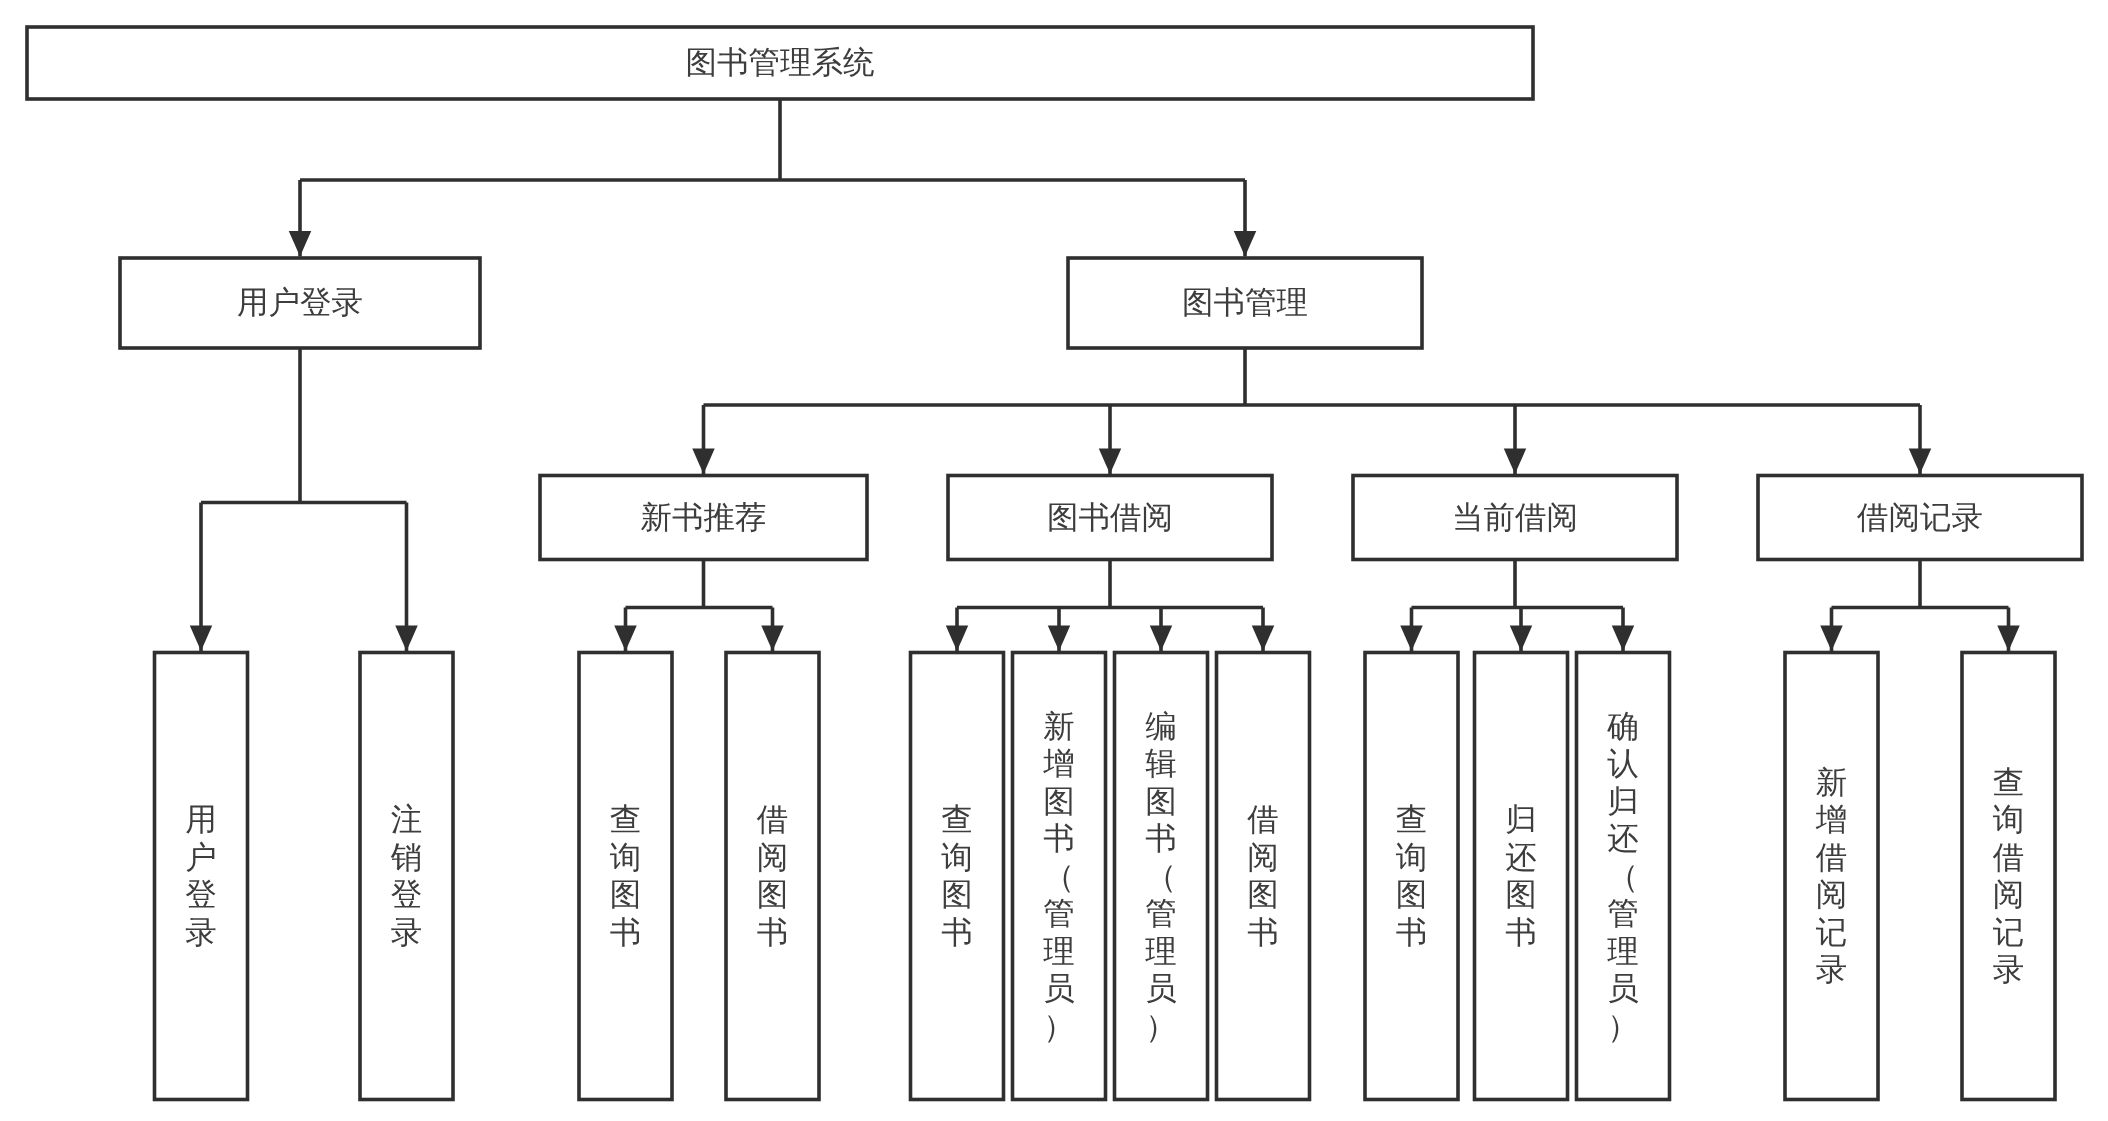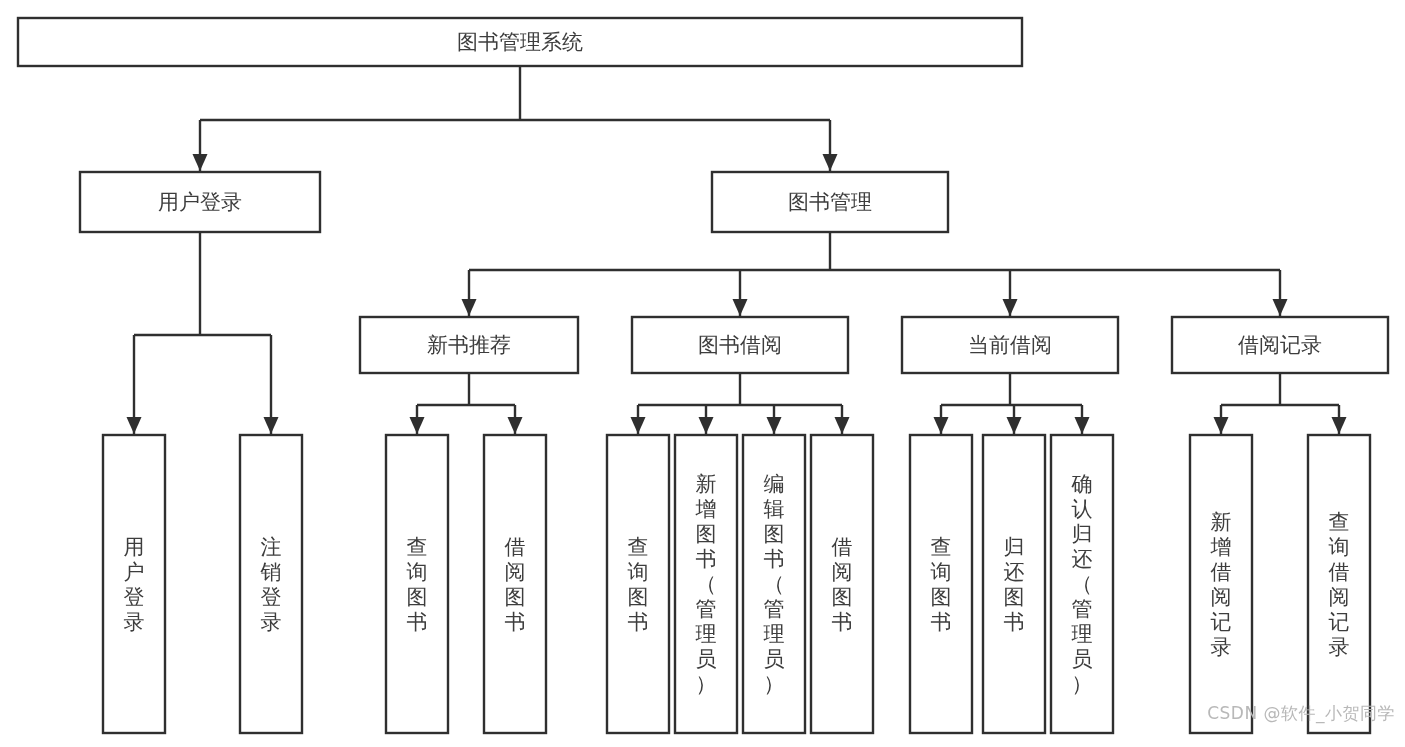--- a/index.html
+++ b/index.html
@@ -203,14 +203,13 @@
         <g id="leaf-add-record">
           <rect x="1190" y="435" width="62" height="298" class="node-box"></rect>
           <text x="1221" y="528.5" class="node-label-vertical"><tspan x="1221" dy="0">新</tspan><tspan x="1221" dy="25">增</tspan><tspan x="1221" dy="25">借</tspan><tspan x="1221" dy="25">阅</tspan><tspan x="1221" dy="25">记</tspan><tspan x="1221" dy="25">录</tspan></text>
         </g>
         <g id="leaf-query-record">
           <rect x="1308" y="435" width="62" height="298" class="node-box"></rect>
           <text x="1339" y="528.5" class="node-label-vertical"><tspan x="1339" dy="0">查</tspan><tspan x="1339" dy="25">询</tspan><tspan x="1339" dy="25">借</tspan><tspan x="1339" dy="25">阅</tspan><tspan x="1339" dy="25">记</tspan><tspan x="1339" dy="25">录</tspan></text>
         </g>
       </g>
   </svg>
-  <div class="watermark">CSDN @软件_小贺同学</div>
 </div>
 
 </body></html>

